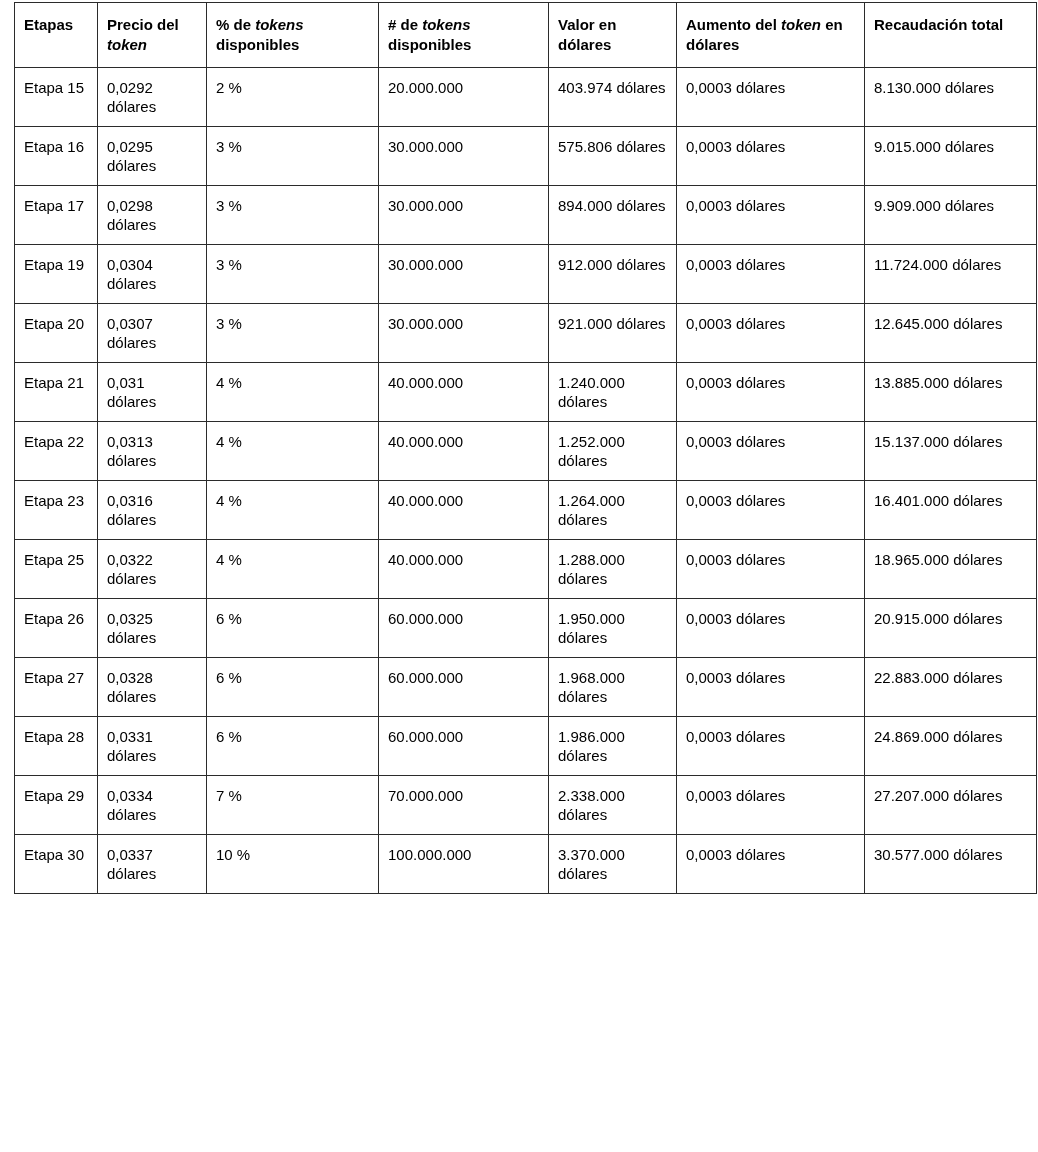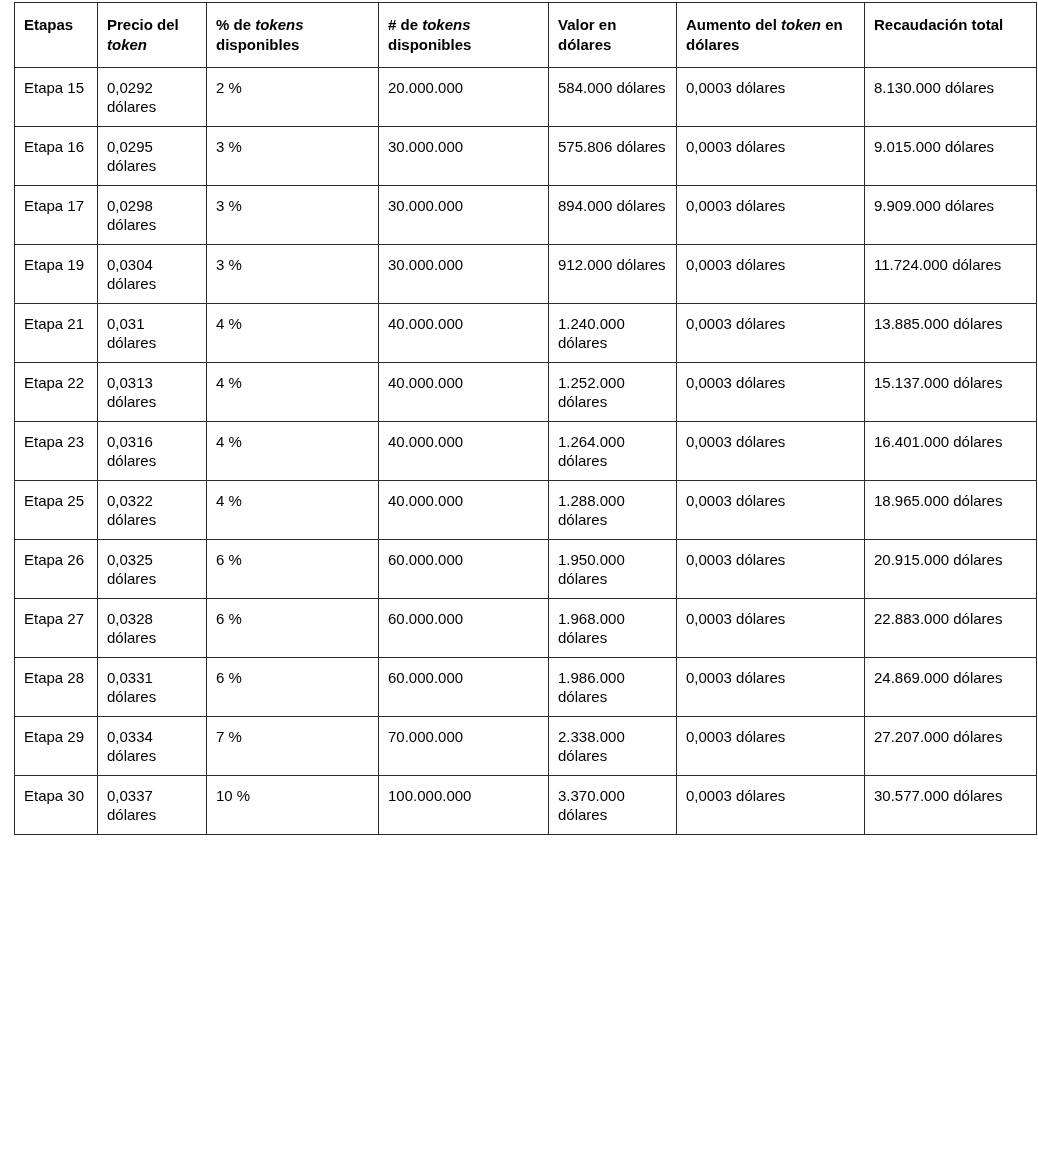--- a/index.html
+++ b/index.html
@@ -115,21 +115,21 @@
             <th>Aumento del <span class="it">token</span> en dólares</th>
             <th>Recaudación total</th>
           </tr>
       </thead>
       <tbody>
           <tr>
             <td>Etapa 15</td>
             <td>0,0292 dólares</td>
             <td>2 %</td>
             <td>20.000.000</td>
-            <td>584.000 dólares</td>
+            <td>403.974 dólares</td>
             <td>0,0003 dólares</td>
             <td>8.130.000 dólares</td>
           </tr>
           <tr>
             <td>Etapa 16</td>
             <td>0,0295 dólares</td>
             <td>3 %</td>
             <td>30.000.000</td>
             <td>575.806 dólares</td>
             <td>0,0003 dólares</td>
@@ -145,20 +145,29 @@
             <td>9.909.000 dólares</td>
           </tr>
           <tr>
             <td>Etapa 19</td>
             <td>0,0304 dólares</td>
             <td>3 %</td>
             <td>30.000.000</td>
             <td>912.000 dólares</td>
             <td>0,0003 dólares</td>
             <td>11.724.000 dólares</td>
+          </tr>
+          <tr>
+            <td>Etapa 20</td>
+            <td>0,0307 dólares</td>
+            <td>3 %</td>
+            <td>30.000.000</td>
+            <td>921.000 dólares</td>
+            <td>0,0003 dólares</td>
+            <td>12.645.000 dólares</td>
           </tr>
           <tr>
             <td>Etapa 21</td>
             <td>0,031 dólares</td>
             <td>4 %</td>
             <td>40.000.000</td>
             <td>1.240.000 dólares</td>
             <td>0,0003 dólares</td>
             <td>13.885.000 dólares</td>
           </tr>

